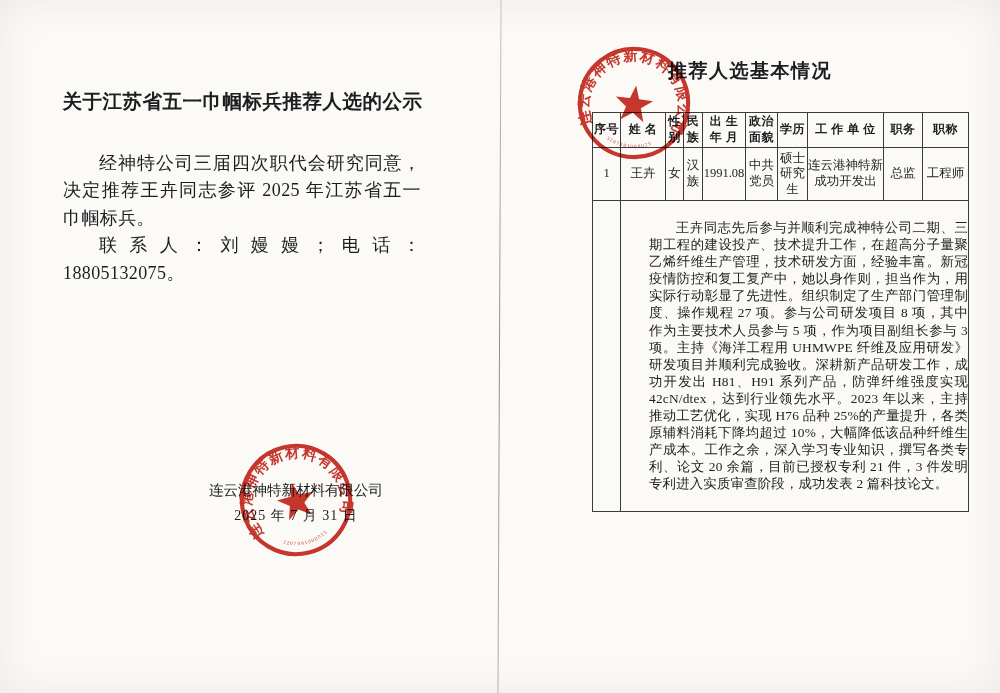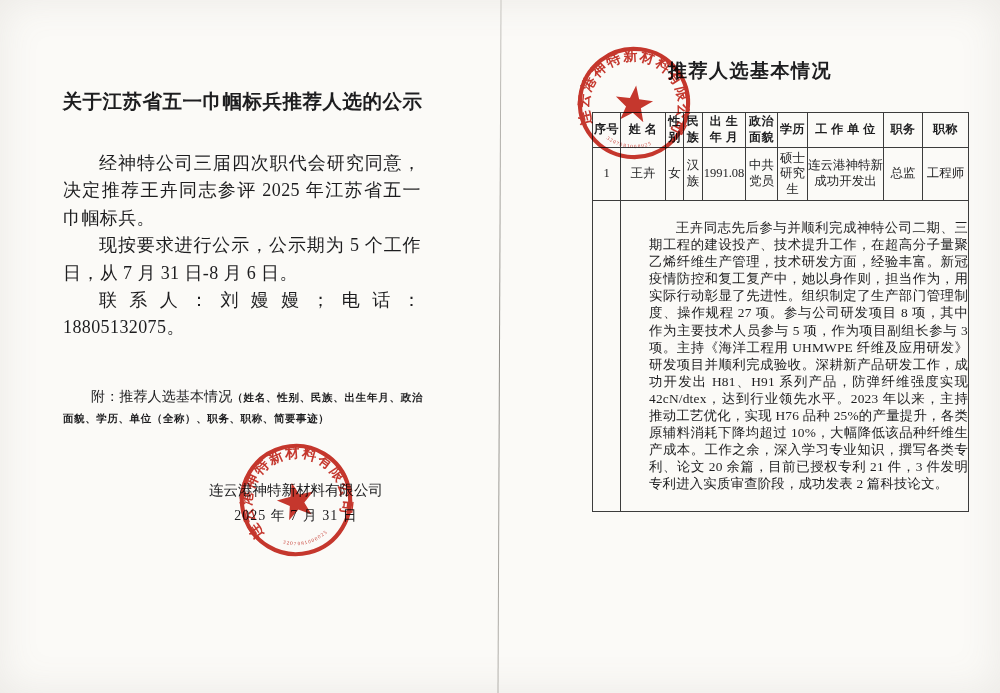--- a/index.html
+++ b/index.html
@@ -77,27 +77,23 @@
 <body>
 
 <div class="scan">
 
   <div class="page page-left">
 
     <div class="doc-title">关于江苏省五一巾帼标兵推荐人选的公示</div>
 
     <div class="body-block">
       <p>经神特公司三届四次职代会研究同意，决定推荐王卉同志参评 2025 年江苏省五一巾帼标兵。</p>
-      <p>现按要求进行公示，公示期为 5 个工作日，从 7 月 31 日-8 月 6 日。</p>
       <p>联系人：刘嫚嫚；电话：18805132075。</p>
     </div>
 
-    <div class="attach-block">
-      <span>附：推荐人选基本情况</span><span class="attach-note">（姓名、性别、民族、出生年月、政治面貌、学历、单位（全称）、职务、职称、简要事迹）</span>
-    </div>
 
     <div class="sign-block">
       <div>连云港神特新材料有限公司</div>
       <div class="sign-date">2025 年 7 月 31 日</div>
     </div>
 
     <svg class="stamp stamp-left" width="118" height="118" viewBox="0 0 120 120">
       <defs>
         <path id="arc-top-a" d="M 21,87 A 46,46 0 1 1 99,87"></path>
         <path id="arc-bot-a" d="M 27,92 A 46,46 0 0 0 93,92"></path>

